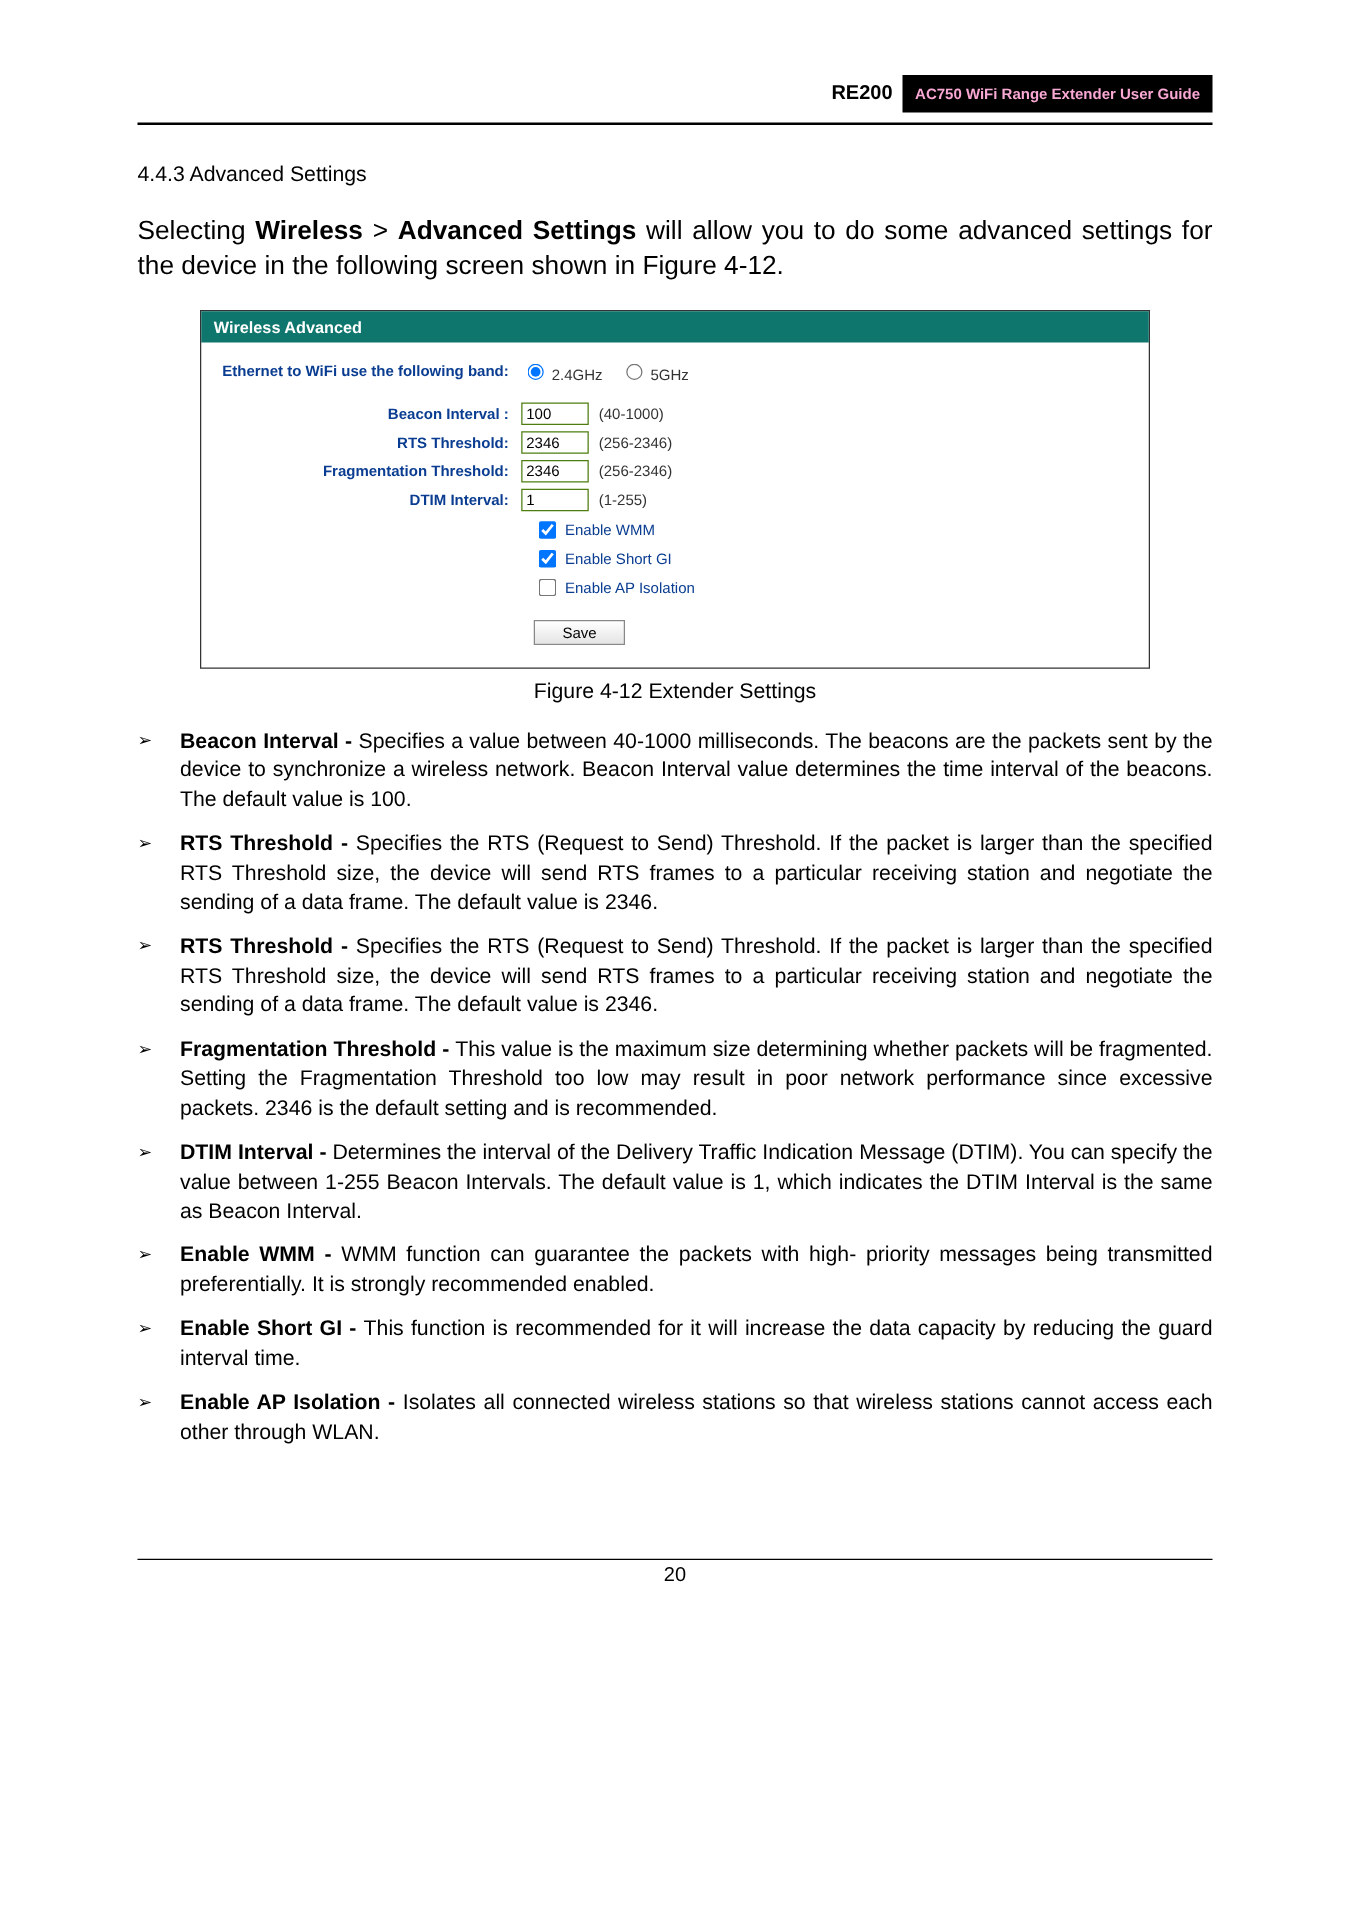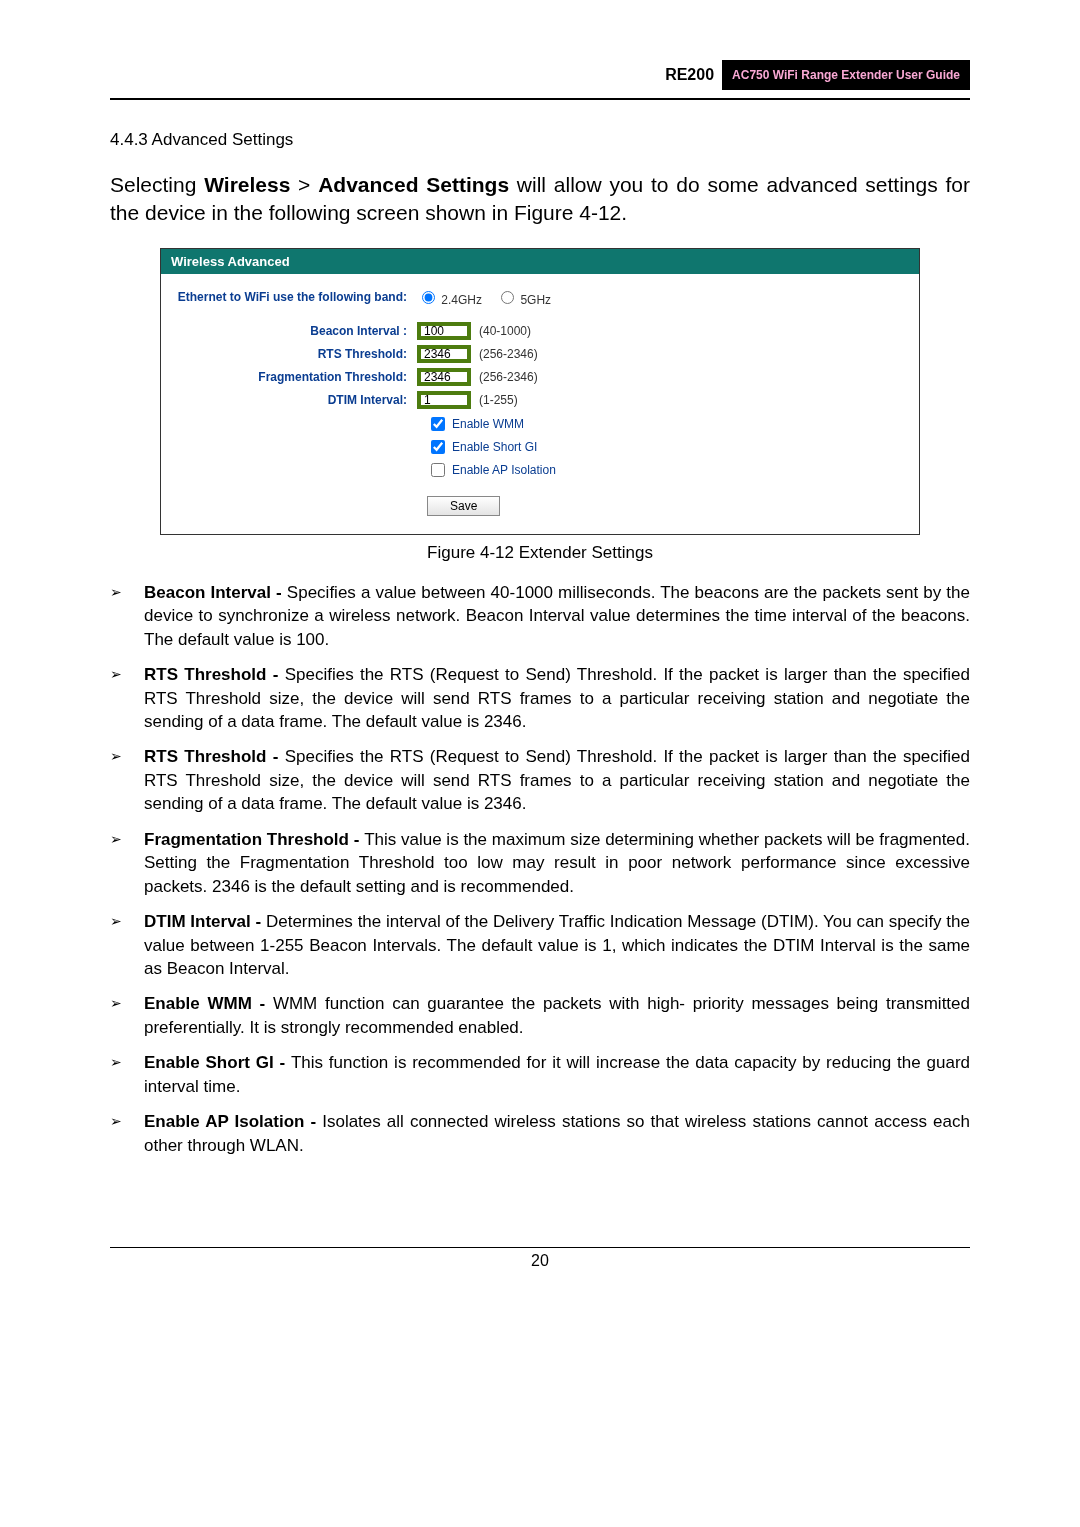--- a/index.html
+++ b/index.html
@@ -83,21 +83,21 @@
     font-size: 12px;
   }
   .form-ctrl {
     display: flex;
     align-items: center;
     gap: 8px;
   }
   .form-ctrl input[type=text] {
     width: 54px;
     height: 18px;
-    border: 4px solid #4d7c0f;
+    border: 1px solid #4d7c0f;
     font-size: 12px;
     padding: 0 3px;
   }
   .range-text {
     color: #333;
     font-size: 12px;
   }
   .radio-group label {
     color: #333;
     font-size: 12px;

